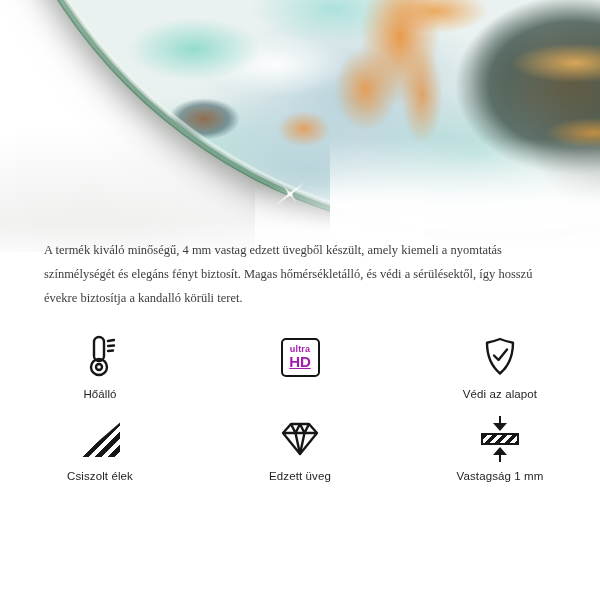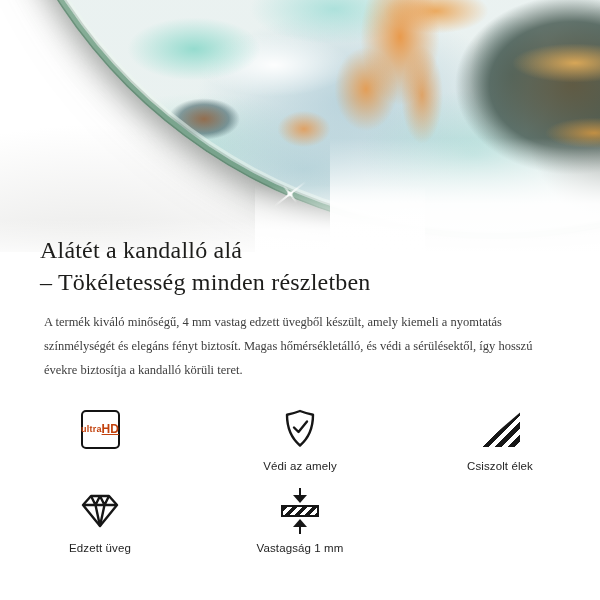--- a/index.html
+++ b/index.html
@@ -82,24 +82,24 @@
     display:grid;grid-template-columns:repeat(3,200px);row-gap:16px;
   }
   .feature{display:flex;flex-direction:column;align-items:center;gap:8px;}
   .feature-icon{height:46px;width:100%;display:flex;align-items:center;justify-content:center;}
   .feature-label{font-size:11.5px;color:#242424;letter-spacing:0.1px;}
   .ico{stroke:#161616;fill:none;stroke-width:2.4;}
 
   
   .uhd-box{
     width:39px;height:39px;border:2.5px solid #141414;border-radius:5px;box-sizing:border-box;
-    display:flex;flex-direction:row;align-items:center;justify-content:center;color:#c2410c;
+    display:flex;flex-direction:column;align-items:center;justify-content:center;color:#a21caf;
   }
   .uhd-ultra{font-size:9px;font-weight:700;line-height:9px;letter-spacing:0.2px;}
-  .uhd-hd{font-size:12px;font-weight:700;line-height:15px;text-decoration:underline;}
+  .uhd-hd{font-size:15px;font-weight:700;line-height:15px;text-decoration:underline;}
 
   
   .stripes-shape{
     width:40px;height:36px;
     clip-path:polygon(0% 100%, 100% 4%, 100% 100%);
     background:repeating-linear-gradient(135deg, #161616 0 4.5px, rgba(0,0,0,0) 4.5px 9px);
   }
 
   
   .thick-icon{display:flex;flex-direction:column;align-items:center;}
@@ -120,47 +120,56 @@
   <div class="hero">
     <div class="glass-disc">
       <div class="glass-face"></div>
     </div>
     <div class="hero-fade"></div>
     <div class="sparkle"></div>
   </div>
 
   <div class="content">
 
-    <h1 class="title">
-      <span>Alátét a kandalló alá</span>
-      <span>– Tökéletesség minden részletben</span>
-    </h1>
 
     <p class="description">A termék kiváló minőségű, 4 mm vastag edzett üvegből készült, amely kiemeli a nyomtatás színmélységét és elegáns fényt biztosít. Magas hőmérsékletálló, és védi a sérülésektől, így hosszú évekre biztosítja a kandalló körüli teret.</p>
 
     <div class="features">
 
+      <div class="feature">
+        <div class="feature-icon">
+          <svg width="44" height="46" viewBox="0 0 44 46">
+            <rect class="ico" x="16" y="3" width="10" height="24" rx="5"></rect>
+            <circle class="ico" cx="21" cy="33" r="8"></circle>
+            <circle class="ico" cx="21" cy="33" r="3" stroke-width="2.2"></circle>
+            <line class="ico" x1="30" y1="7" x2="36" y2="6" stroke-width="2.2" stroke-linecap="round"></line>
+            <line class="ico" x1="30" y1="12" x2="36" y2="11.5" stroke-width="2.2" stroke-linecap="round"></line>
+            <line class="ico" x1="30" y1="17" x2="35" y2="16.5" stroke-width="2.2" stroke-linecap="round"></line>
+          </svg>
+        </div>
+        <div class="feature-label">Hőálló</div>
+      </div>
 
       <div class="feature">
         <div class="feature-icon">
           <div class="uhd-box">
             <span class="uhd-ultra">ultra</span>
             <span class="uhd-hd">HD</span>
           </div>
         </div>
       </div>
 
       <div class="feature">
         <div class="feature-icon">
           <svg width="40" height="42" viewBox="0 0 40 42">
             <path class="ico" stroke-linejoin="round" d="M20 3 C24 4.5 29 6 33 6.8 C33 18 30 29 20 37.5 C10 29 7 18 7 6.8 C11 6 16 4.5 20 3 Z"></path>
             <polyline class="ico" points="14,19.5 18.5,24 27,13.5" stroke-linecap="round" stroke-linejoin="round"></polyline>
           </svg>
         </div>
-        <div class="feature-label">Védi az amely</div>
+        <div class="feature-label">Védi az alapot</div>
       </div>
 
       <div class="feature">
         <div class="feature-icon">
           <div class="stripes-shape"></div>
         </div>
         <div class="feature-label">Csiszolt élek</div>
       </div>
 
       <div class="feature">

